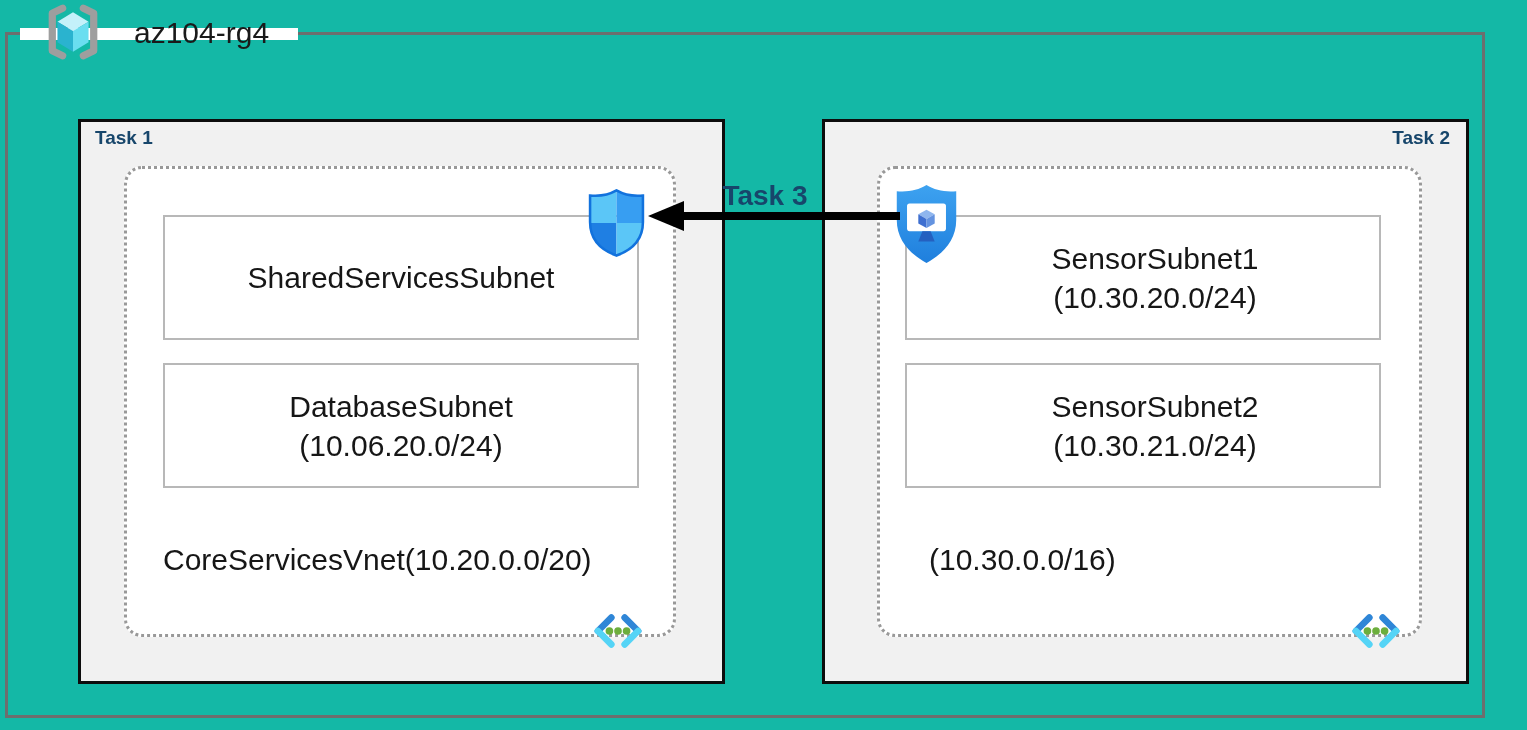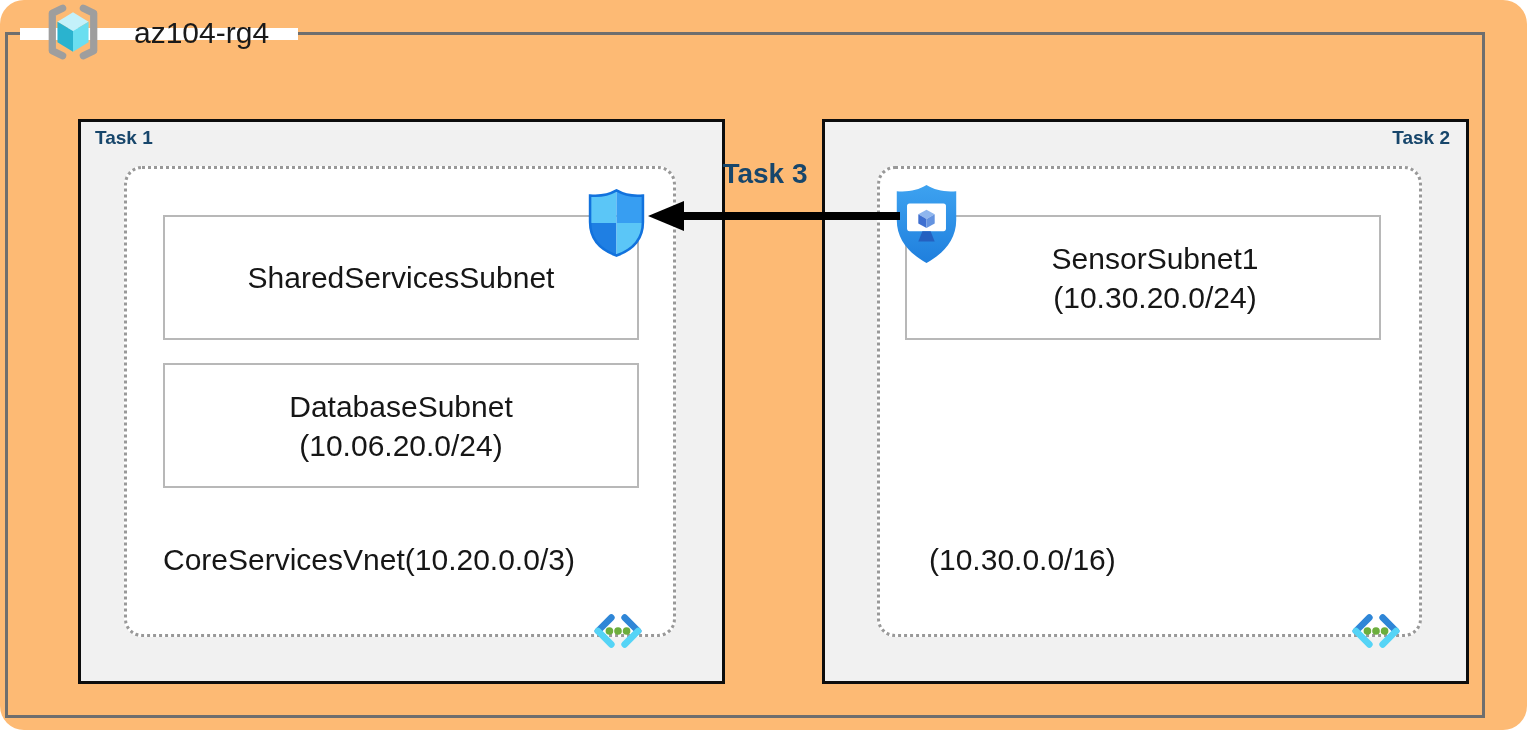--- a/index.html
+++ b/index.html
@@ -1,22 +1,21 @@
 <!DOCTYPE html>
 <html><head>
 <meta charset="utf-8">
 <style>
   html,body{margin:0;padding:0;background:#ffffff;}
   .canvas{
     position:relative;
     width:1527px;height:730px;
-    background:#fdba74;
+    background:#14b8a6;
     font-family:"Liberation Sans", sans-serif;
     overflow:hidden;
-    border-radius:24px;
   }
   .abs{position:absolute;}
 
   
   .rg-frame{
     left:5px;top:32px;width:1480px;height:686px;
     border:3px solid #6e6e6e;
     box-sizing:border-box;
   }
   .rg-mask{
@@ -84,21 +83,21 @@
   
   .vnet-icon{width:54px;height:42px;top:610px;}
   .vi-left{left:591px;}
   .vi-right{left:1349px;}
   .nsg-icon{left:586px;top:187px;width:61px;height:72px;}
   .asg-icon{left:892px;top:183px;width:69px;height:82px;}
 
   
   .arrow-svg{left:640px;top:194px;width:270px;height:46px;}
   .task3-label{
-    left:690px;top:158px;width:150px;
+    left:690px;top:180px;width:150px;
     font-size:28px;font-weight:bold;color:#17466b;
     text-align:center;white-space:nowrap;
   }
 </style>
 </head>
 <body>
 
 <div class="canvas">
 
   <div class="abs rg-frame"></div>
@@ -129,24 +128,28 @@
   </div>
   <div class="abs subnet-box s-left row2">
     <div class="line">DatabaseSubnet</div>
     <div class="line">(10.06.20.0/24)</div>
   </div>
 
   <div class="abs subnet-box s-right row1">
     <div class="line">SensorSubnet1</div>
     <div class="line">(10.30.20.0/24)</div>
   </div>
+  <div class="abs subnet-box s-right row2">
+    <div class="line">SensorSubnet2</div>
+    <div class="line">(10.30.21.0/24)</div>
+  </div>
 
   <div class="abs vnet-label s-left">
     <div class="line">CoreServicesVnet</div>
-    <div class="line">(10.20.0.0/3)</div>
+    <div class="line">(10.20.0.0/20)</div>
   </div>
   <div class="abs vnet-label s-right">
     <div class="line">(10.30.0.0/16)</div>
   </div>
 
   <svg class="abs vnet-icon vi-left" viewBox="0 0 56 44">
     <line x1="21" y1="8" x2="7" y2="22" stroke="#2f86d7" stroke-width="7" stroke-linecap="round"></line>
     <line x1="7" y1="22" x2="21" y2="36" stroke="#55d4f6" stroke-width="7" stroke-linecap="round"></line>
     <line x1="35" y1="8" x2="49" y2="22" stroke="#2f86d7" stroke-width="7" stroke-linecap="round"></line>
     <line x1="49" y1="22" x2="35" y2="36" stroke="#55d4f6" stroke-width="7" stroke-linecap="round"></line>

